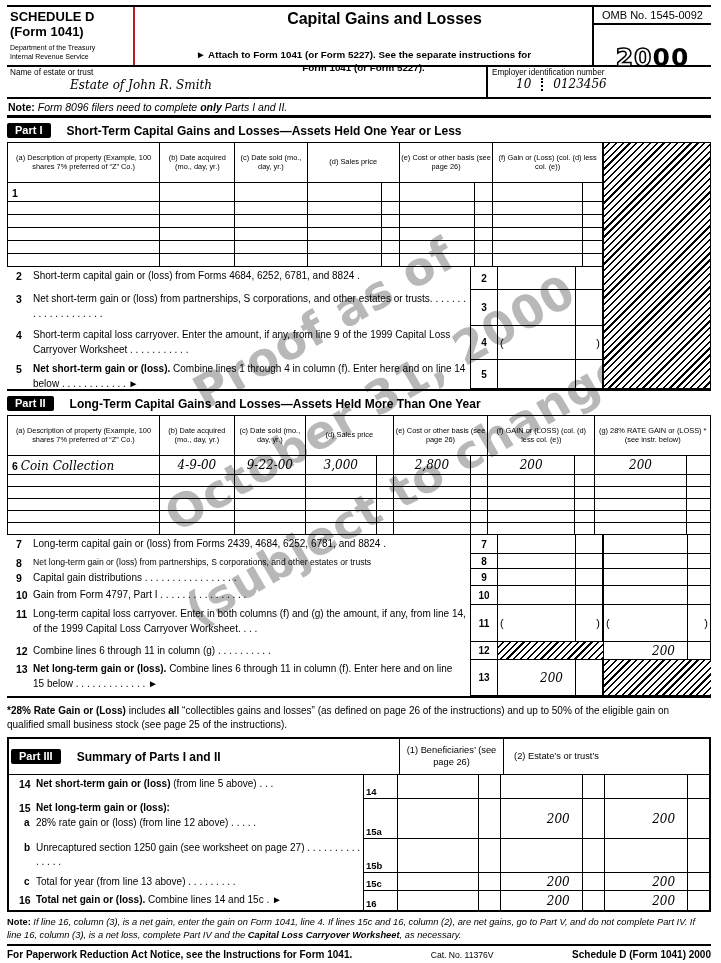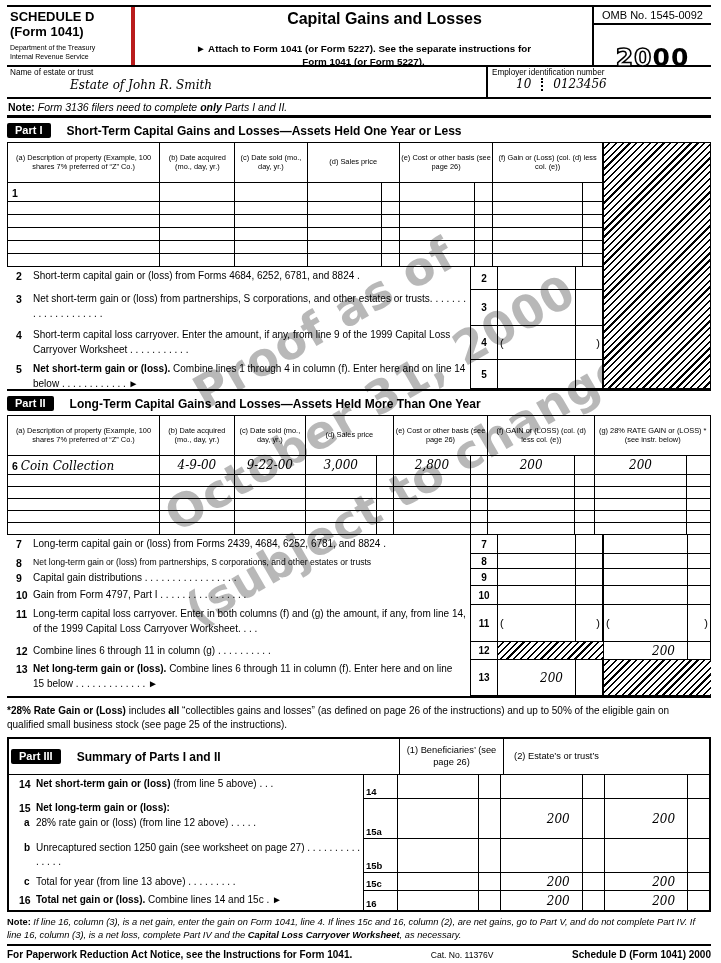--- a/index.html
+++ b/index.html
@@ -6,27 +6,27 @@
   .page{width:721px;height:963px;background:#fff;position:relative;overflow:hidden;
         font-family:"Liberation Sans",sans-serif;color:#000;}
   .content{position:relative;z-index:2;padding:5px 10px 0 7px;}
   
   .wm{position:absolute;left:60px;top:265px;width:620px;z-index:1;pointer-events:none;
       transform:rotate(-30deg);text-align:center;font-weight:bold;font-size:46px;
       line-height:2.0;letter-spacing:1px;color:rgba(125,125,125,0.55);
       font-family:"DejaVu Sans",sans-serif;}
   
   .hdr{display:flex;border-top:2px solid #000;border-bottom:2px solid #000;height:58px;}
-  .hd-left{width:128px;border-right:4px solid #b91c1c;padding:2px 3px;box-sizing:border-box;}
+  .hd-left{width:128px;border-right:2px solid #b91c1c;padding:2px 3px;box-sizing:border-box;}
   .sched{font-weight:bold;font-size:13px;}
   .dept{font-size:7px;line-height:1.25;}
   .dept-wrap{margin-top:5px;}
   .hd-center{flex:1;text-align:center;padding-top:3px;}
   .ftitle{font-weight:bold;font-size:16px;padding-left:42px;}
-  .attach{font-weight:bold;font-size:9.8px;margin-top:15px;line-height:1.3;}
+  .attach{font-weight:bold;font-size:9.8px;margin-top:21px;line-height:1.3;}
   .hd-right{width:119px;border-left:2px solid #000;box-sizing:border-box;text-align:center;}
   .omb{font-size:11px;padding:2px 0;border-bottom:2px solid #000;}
   .year{font-size:25px;font-weight:bold;letter-spacing:1px;margin-top:18px;
         font-family:"DejaVu Sans",sans-serif;}
   .yh{color:#fff;-webkit-text-stroke:1.6px #000;}
   .ys{color:#000;}
   
   .namerow{display:flex;border-bottom:2px solid #000;height:30px;}
   .nm-left{flex:1;padding:1px 3px;}
   .lab{font-size:8.2px;}
@@ -150,21 +150,21 @@
         <div class="lab">Employer identification number</div>
         <div class="einval">
           <span class="hv">10</span>
           <span class="eindiv"></span>
           <span class="hv">0123456</span>
         </div>
       </div>
     </div>
 
     <div class="noterow">
-      <span class="bld">Note:</span><span class="it">Form 3136 filers need to complete</span><span class="it bld">only</span><span class="it">Parts I and II.</span>
+      <span class="bld">Note:</span><span class="it">Form 8096 filers need to complete</span><span class="it bld">only</span><span class="it">Parts I and II.</span>
     </div>
 
     <div class="pbar">
       <span class="pbadge">Part I</span>
       <span class="ptitle">Short-Term Capital Gains and Losses—Assets Held One Year or Less</span>
     </div>
 
     <div class="pwrap">
       <table class="grid g1">
         <colgroup>

